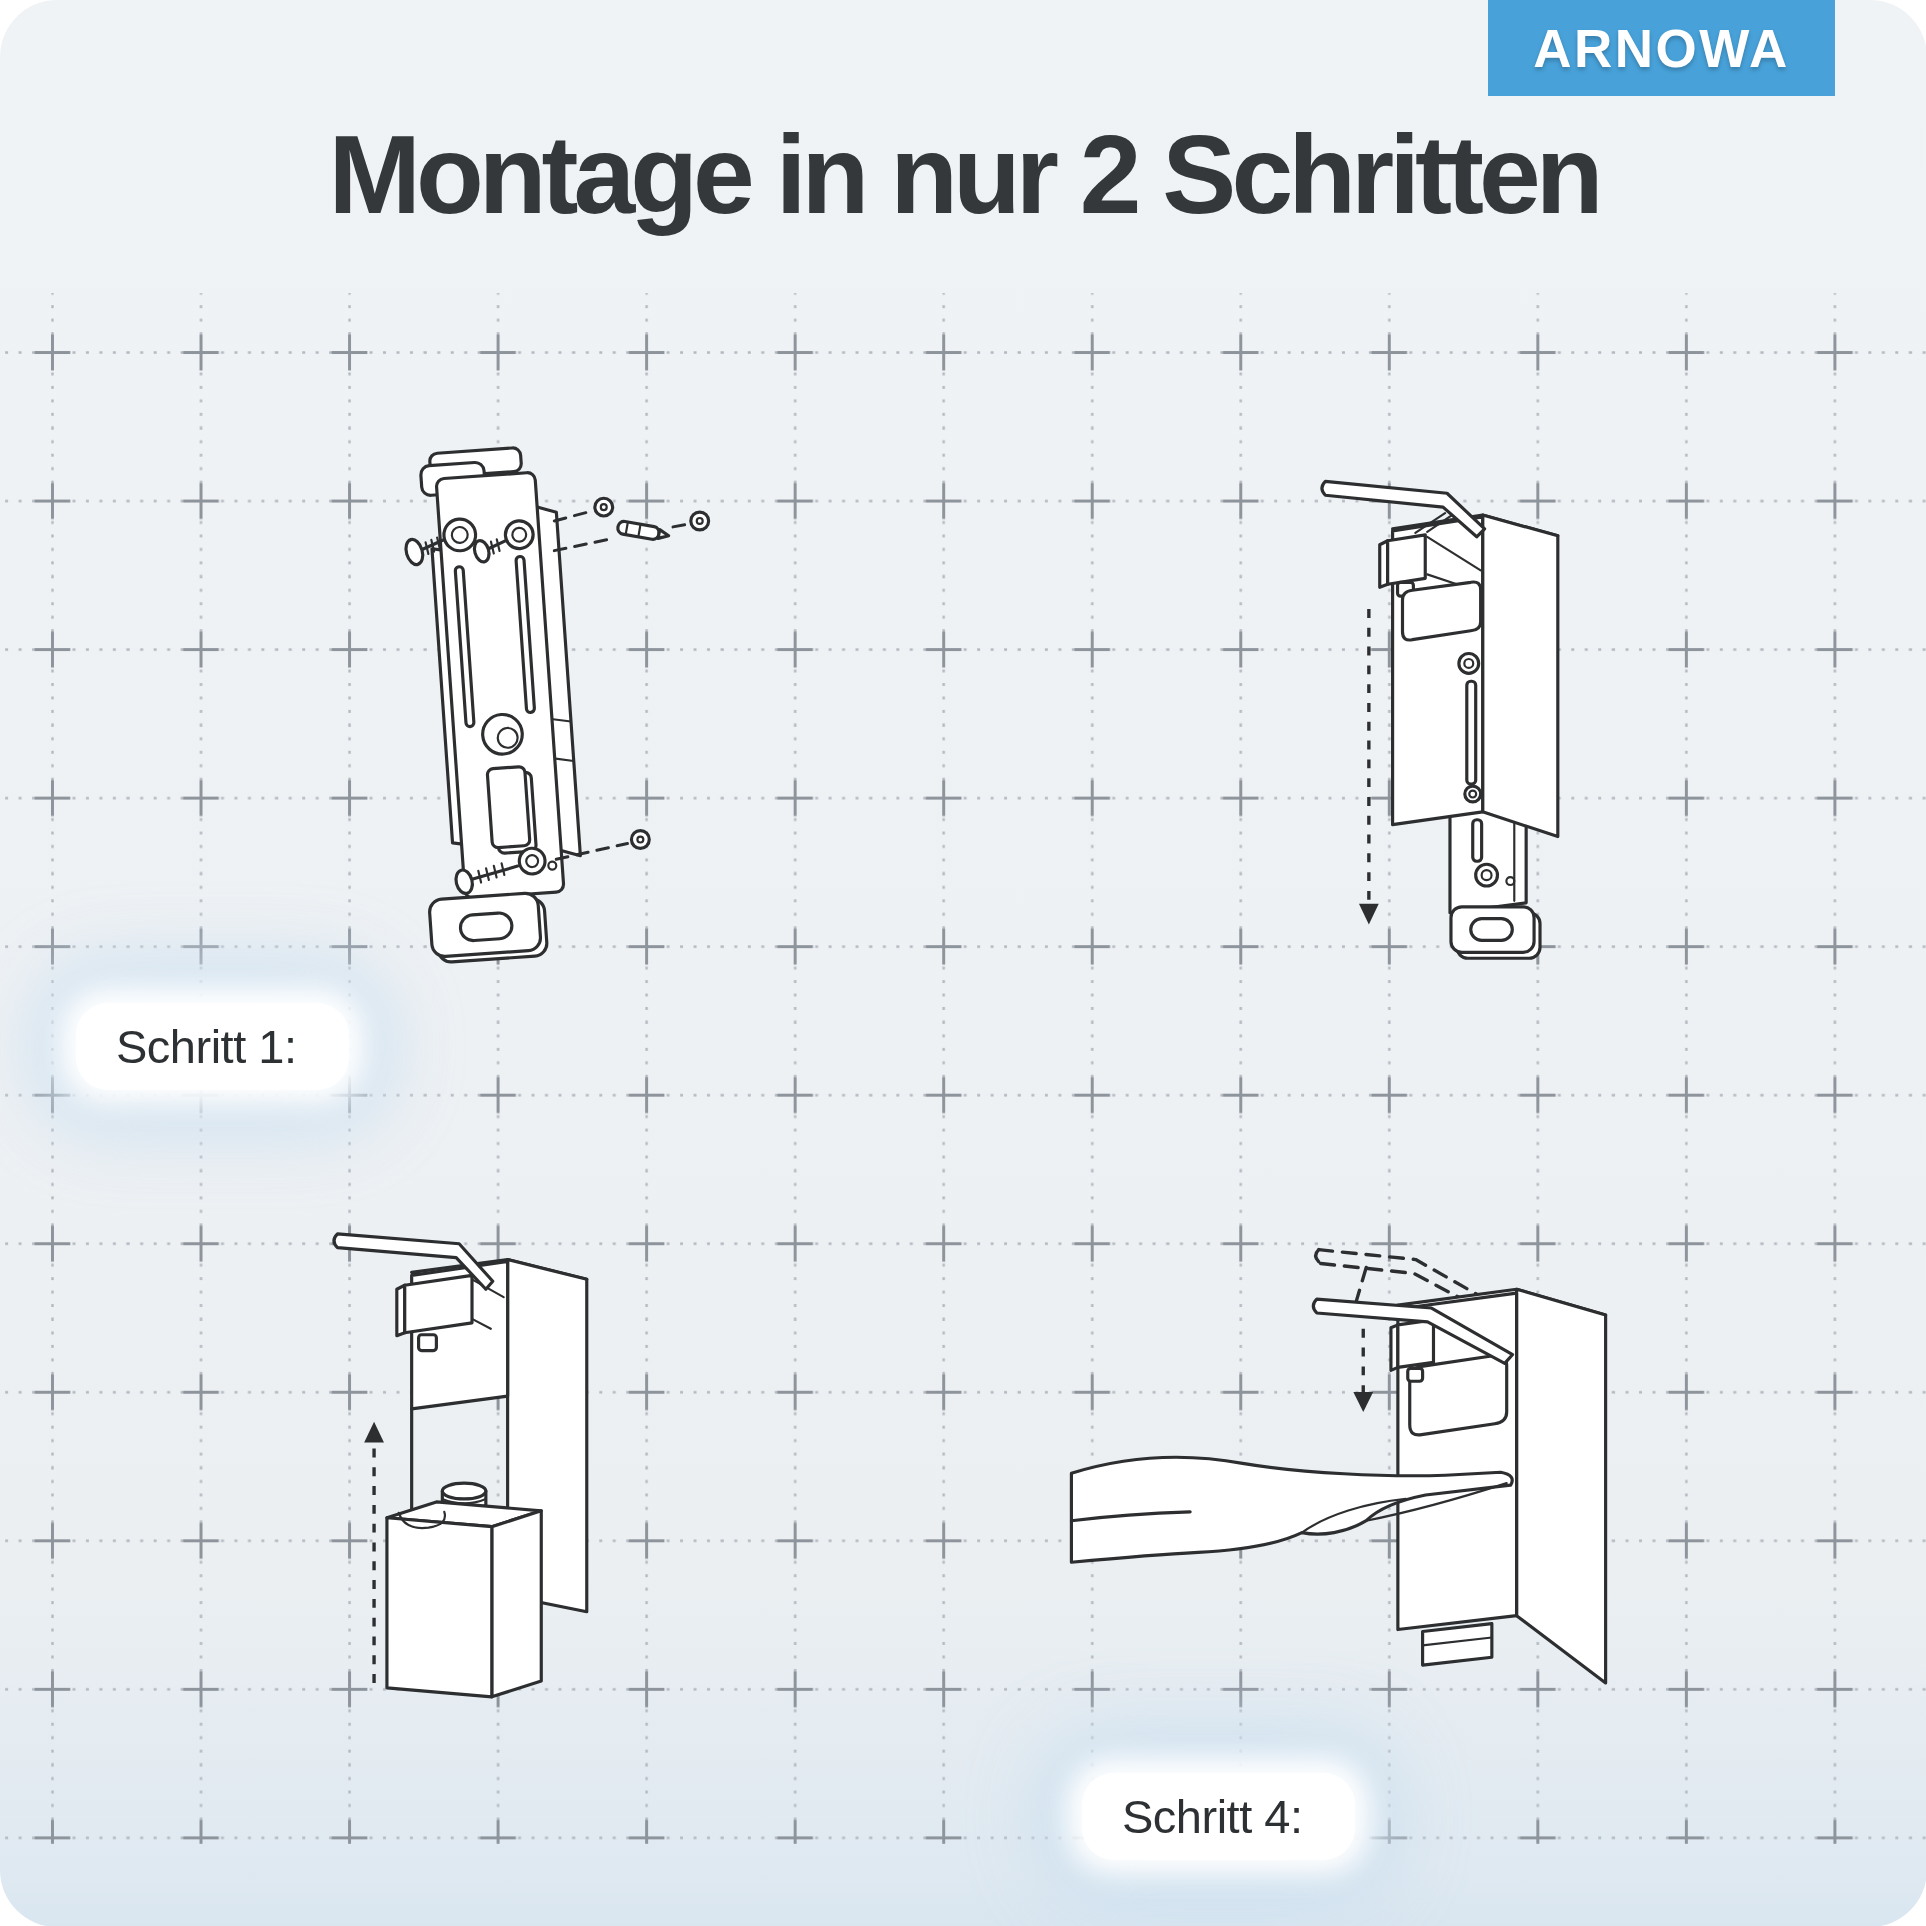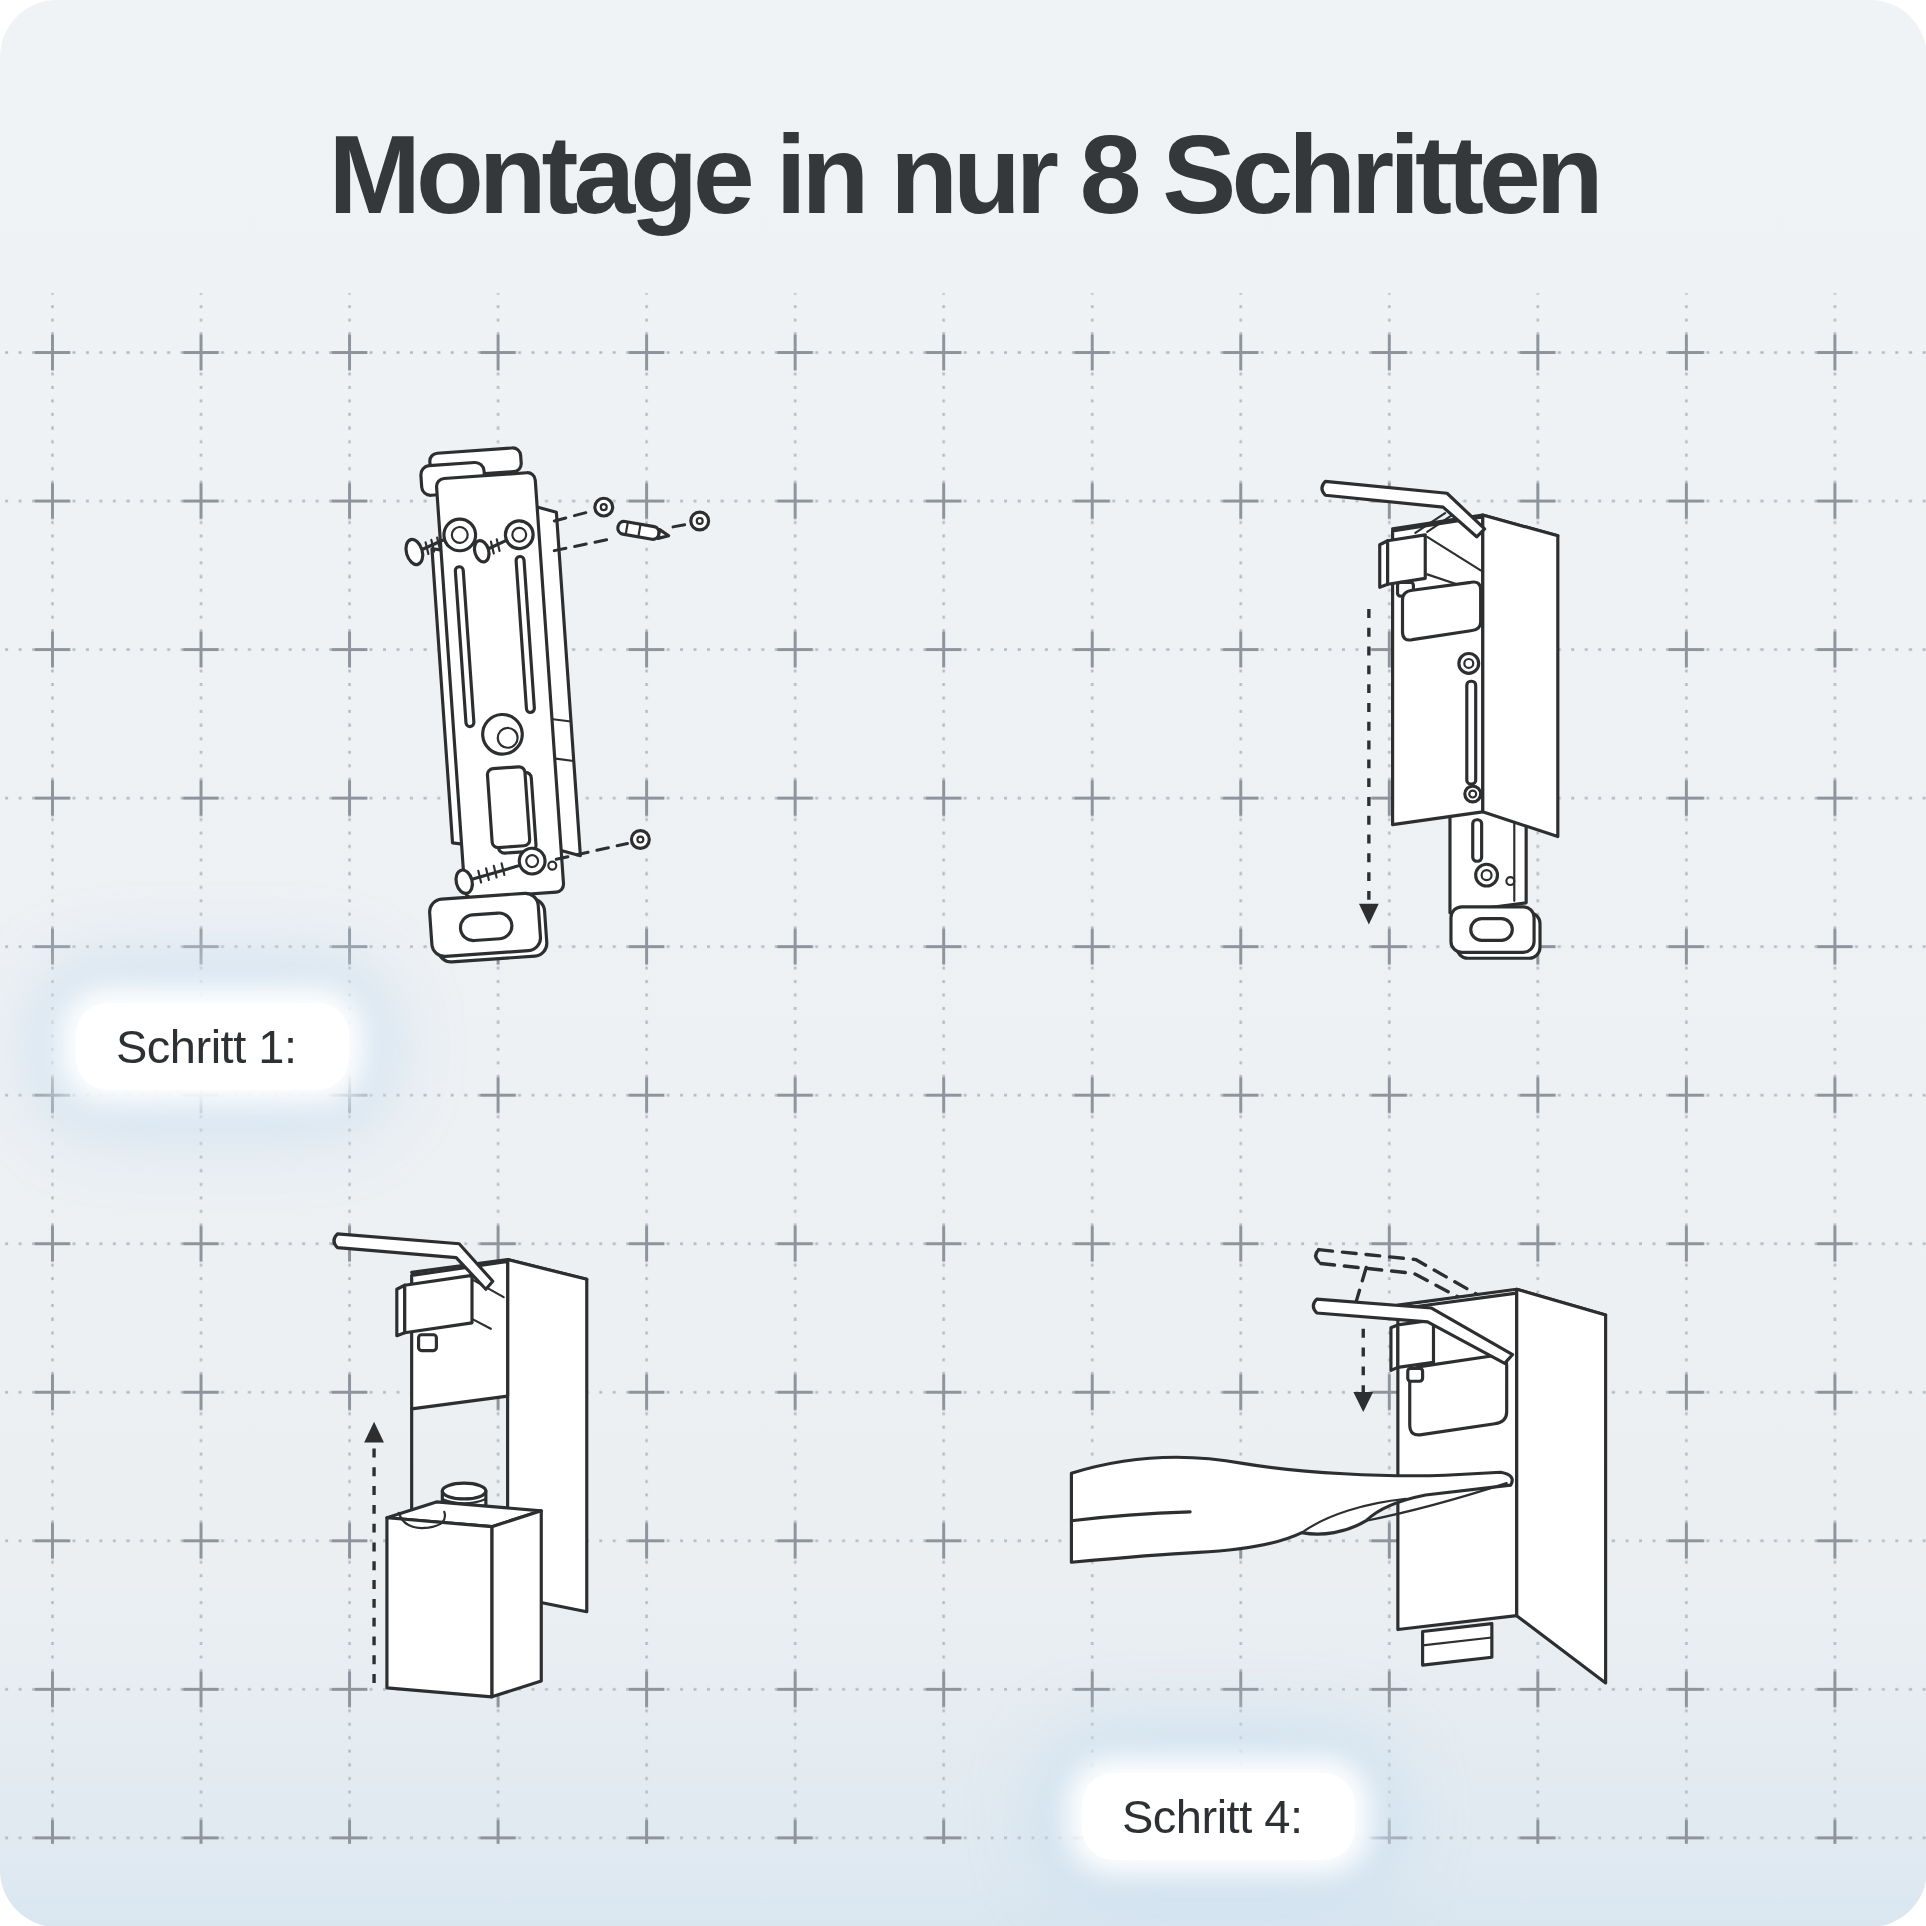--- a/index.html
+++ b/index.html
@@ -37,22 +37,25 @@
   <svg class="grid" width="1927" height="1927" aria-hidden="true" viewBox="0 0 1946 1946">
     <defs>
       <pattern id="grid" width="150" height="150" x="-22" y="-19" patternUnits="userSpaceOnUse">
         <path d="M75 0 V150 M0 75 H150" stroke="#b3b9c0" stroke-width="2.4" stroke-dasharray="3 10.6" fill="none"></path>
         <path d="M57 75 H93 M75 57 V93" stroke="#8e949c" stroke-width="3" fill="none"></path>
       </pattern>
     </defs>
     <rect x="0" y="296" width="1946" height="1566" fill="url(#grid)"></rect>
   </svg>
 
-
-  <h1 class="title">Montage in nur 8 Schritten</h1>
+  <div class="logo">
+    <span>ARNOWA</span>
+  </div>
+
+  <h1 class="title">Montage in nur 2 Schritten</h1>
 
   <svg class="fig" style="left:297px;top:426px" width="475" height="554" viewBox="0 0 480 560">
     <g transform="rotate(-4 200 260)">
       <path class="la" d="M254 85 L274 92 L274 440 L254 433 Z"></path>
       <path class="ln thin" d="M254 300 L274 304 M254 340 L274 344"></path>
       <path class="la" d="M146 120 L156 122 L156 420 L146 418 Z"></path>
       <rect class="la" x="150" y="24" width="92" height="24" rx="8"></rect>
       <rect class="la" x="140" y="36" width="64" height="30" rx="9"></rect>
       <rect class="la" x="155" y="50" width="100" height="425" rx="8"></rect>
       <rect class="la" x="168" y="140" width="8" height="162" rx="4"></rect>

